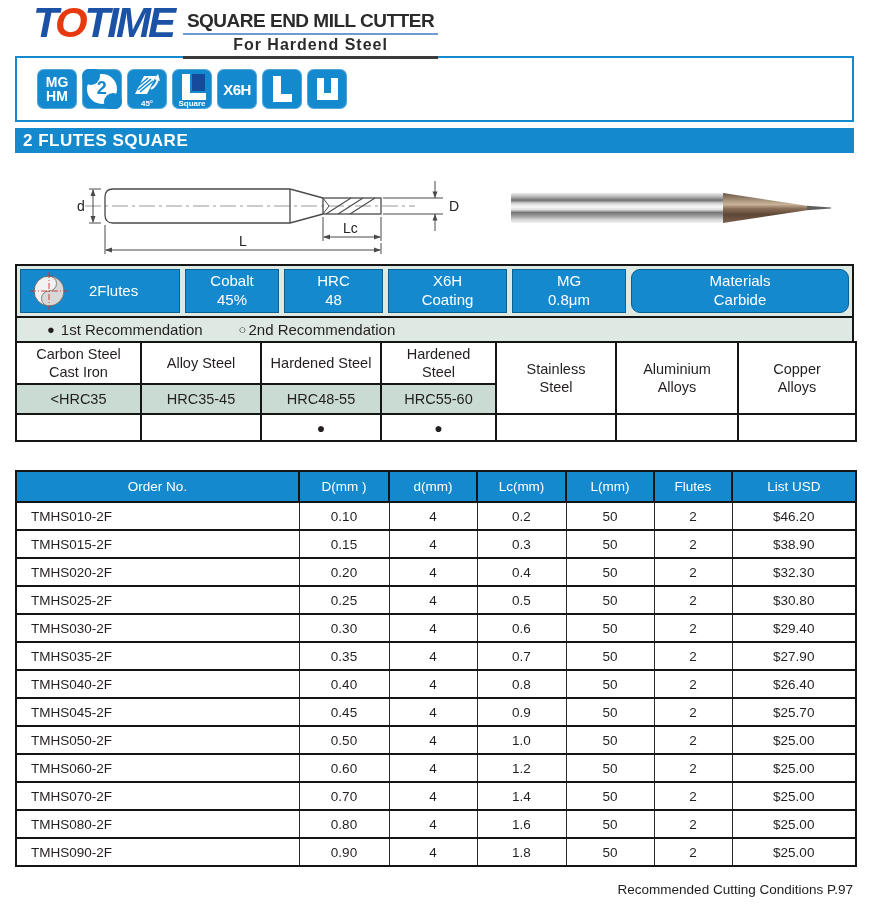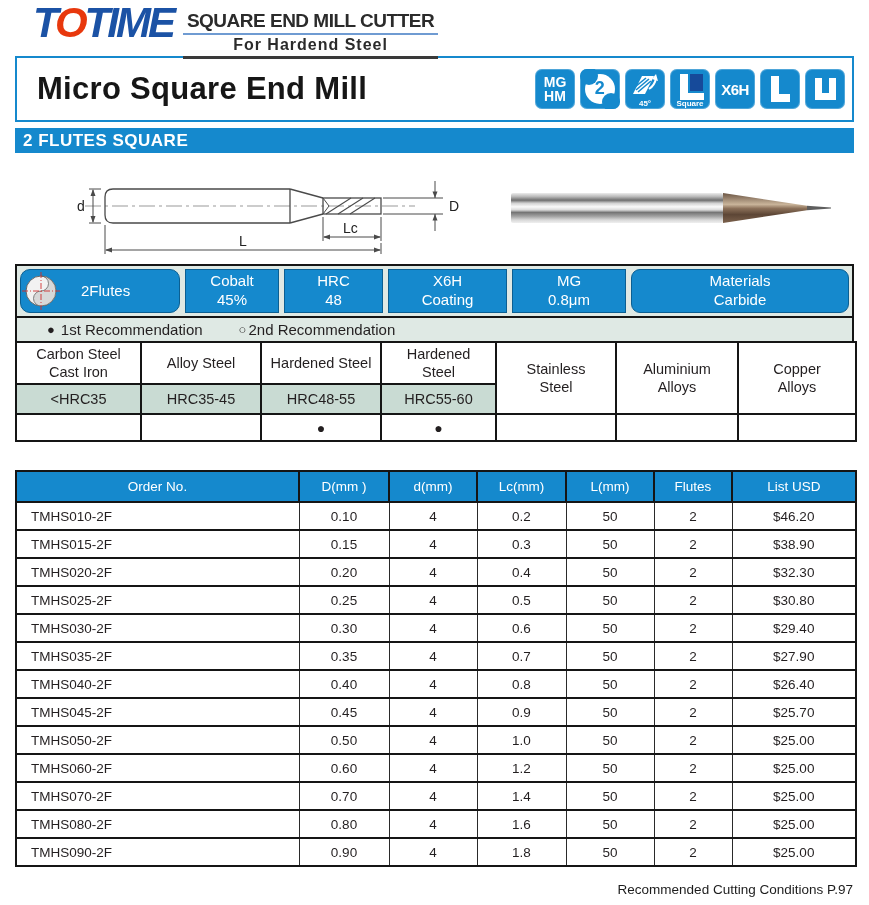--- a/index.html
+++ b/index.html
@@ -47,21 +47,21 @@
   .diagram-row { margin:6px 15px 0 15px; height:100px; display:flex; align-items:center; }
   .tech-drawing { width:470px; height:100px; }
   .tool-photo { width:350px; height:60px; margin-left:12px; }
 
   
   .spec-block { margin:5px 15px 0 15px; border:2px solid #151515; background:#dfe9e4; }
   .spec-cells { display:flex; gap:5px; padding:3px; }
   .spec-cell { background:#1589cd; color:#fff; border:1px solid #0b5f92;
                height:44px; display:flex; align-items:center; justify-content:center;
                text-align:center; font-size:15px; line-height:1.25; white-space:pre-line; }
-  .spec-cell.first { justify-content:flex-start; gap:20px; white-space:nowrap;border-radius:10px; }
+  .spec-cell.first { justify-content:flex-start; padding-left:8px; gap:20px; white-space:nowrap; }
   .legend-row { border-top:2px solid #151515; background:#dfe9e4; padding:3px 8px 3px 30px;
                 display:flex; gap:36px; font-size:15px; height:25px; align-items:center; }
   .legend-item { display:flex; align-items:center; gap:6px; }
   .legend-item .sym { font-size:13px; }
   .legend-item.second .sym { margin-right:-4px; }
 
   
   table { border-collapse:collapse; }
   .materials-table { width:840px; margin:0 15px; margin-top:-2px; table-layout:fixed;
                      border:2px solid #151515; }
@@ -91,21 +91,20 @@
 
   <div class="header">
     <div class="logo"><span>T</span><span class="logo-o">O</span><span>TIME</span></div>
     <div class="taglines">
       <div class="tagline-top">SQUARE END MILL CUTTER</div>
       <div class="tagline-bottom">For Hardend Steel</div>
     </div>
   </div>
 
   <div class="title-box">
-    <div class="page-title">Micro Square End Mill</div>
     <div class="badges">
       <div class="badge">
         <div class="badge-text2">MG
 HM</div>
       </div>
       <div class="badge">
         <svg width="40" height="40" viewBox="0 0 40 40">
           <circle cx="20" cy="20" r="15" fill="#ffffff"></circle>
           <circle cx="9" cy="7" r="9" fill="#1589cd"></circle>
           <circle cx="31" cy="33" r="9" fill="#1589cd"></circle>

